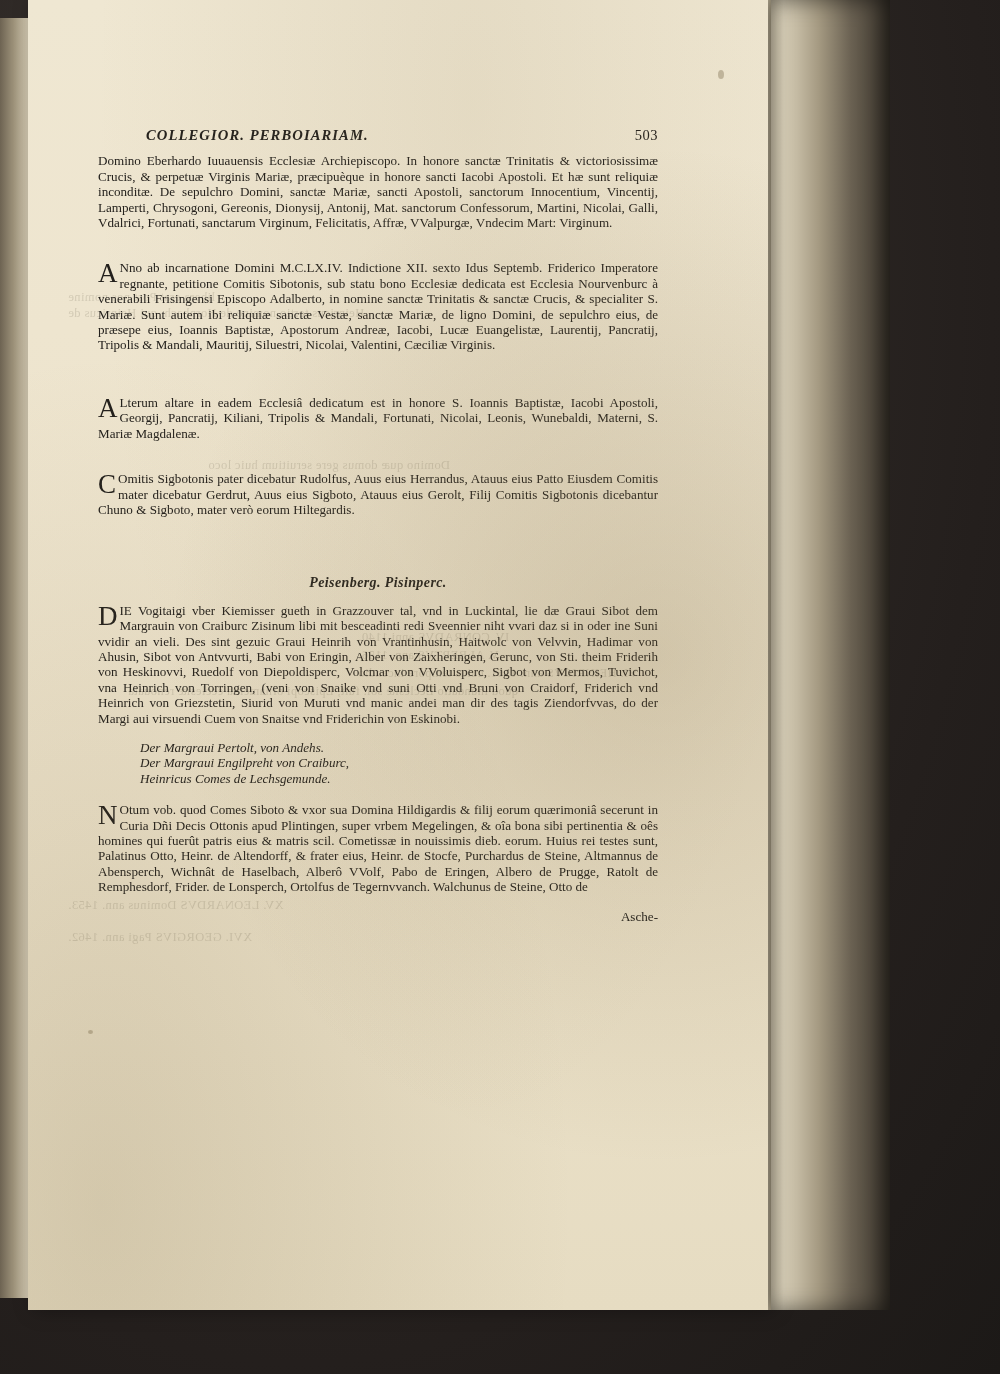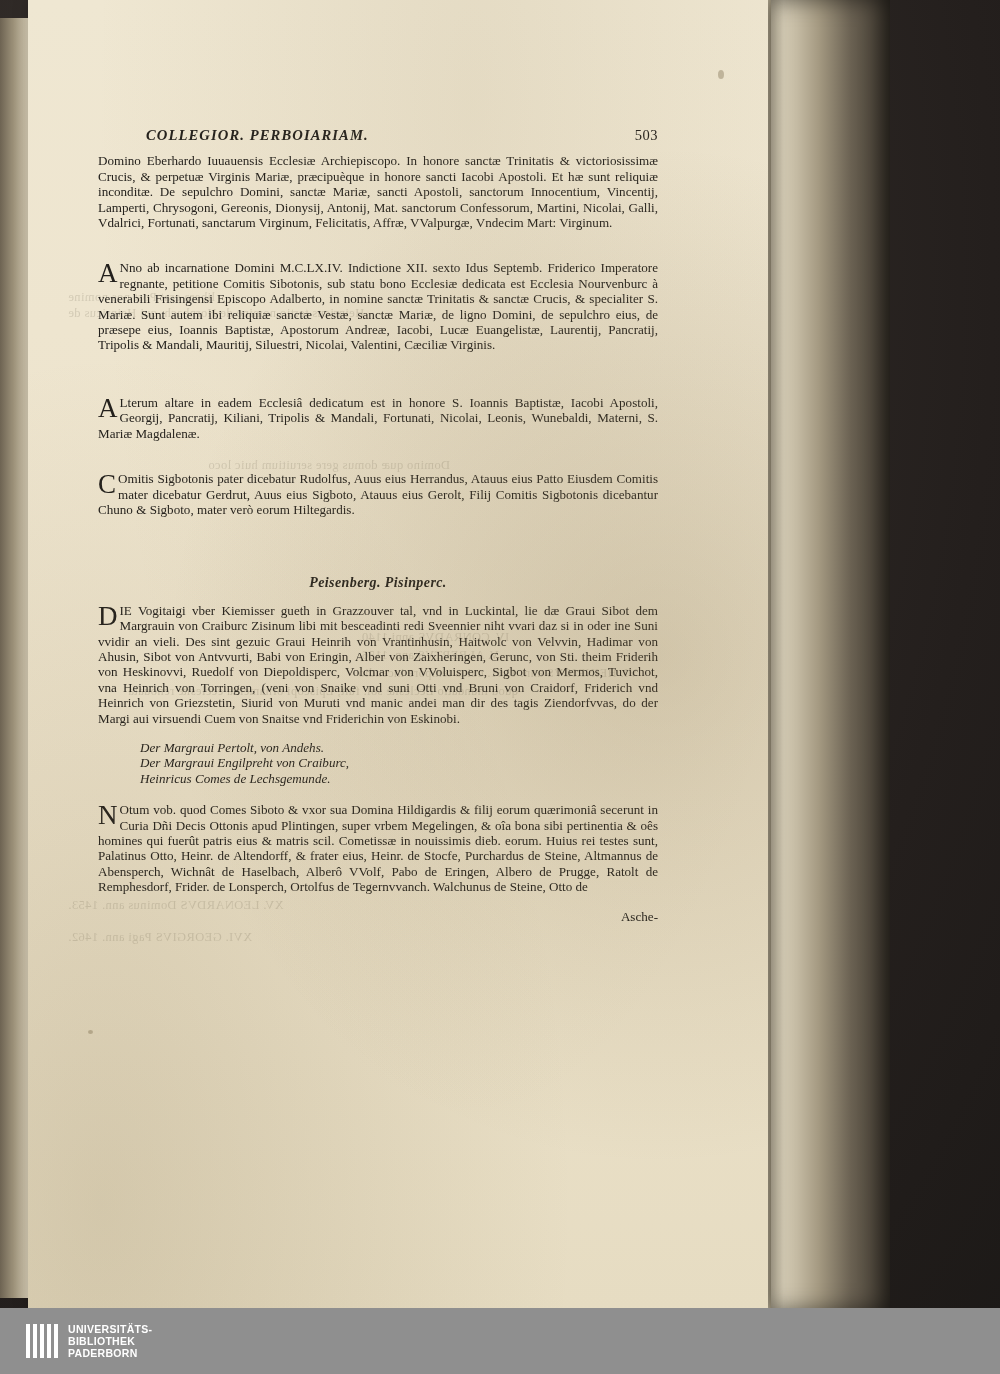--- a/index.html
+++ b/index.html
@@ -244,29 +244,13 @@
 
       <p class="blk">
         <span class="dropcap">N</span><span>Otum vob. quod Comes Siboto &amp; vxor sua Domina Hildigardis &amp; filij eorum quærimoniâ secerunt in Curia Dñi Decis Ottonis apud Plintingen, super vrbem Megelingen, &amp; oîa bona sibi pertinentia &amp; oês homines qui fuerût patris eius &amp; matris scil. Cometissæ in nouissimis dieb. eorum. Huius rei testes sunt, Palatinus Otto, Heinr. de Altendorff, &amp; frater eius, Heinr. de Stocfe, Purchardus de Steine, Altmannus de Abensperch, Wichnât de Haselbach, Alberô VVolf, Pabo de Eringen, Albero de Prugge, Ratolt de Remphesdorf, Frider. de Lonsperch, Ortolfus de Tegernvvanch. Walchunus de Steine, Otto de</span>
       </p>
 
       <p style="text-align:right;">Asche-</p>
 
     </div>
   </div>
 
-  <div class="footer-bar">
-    <div class="ub-logo">
-      <div class="ub-bars">
-        <span></span>
-          <span></span>
-          <span></span>
-          <span></span>
-          <span></span>
-      </div>
-      <div class="ub-text">
-        <div>UNIVERSITÄTS-</div>
-        <div>BIBLIOTHEK</div>
-        <div>PADERBORN</div>
-      </div>
-    </div>
-  </div>
 </div>
 
 </body></html>

